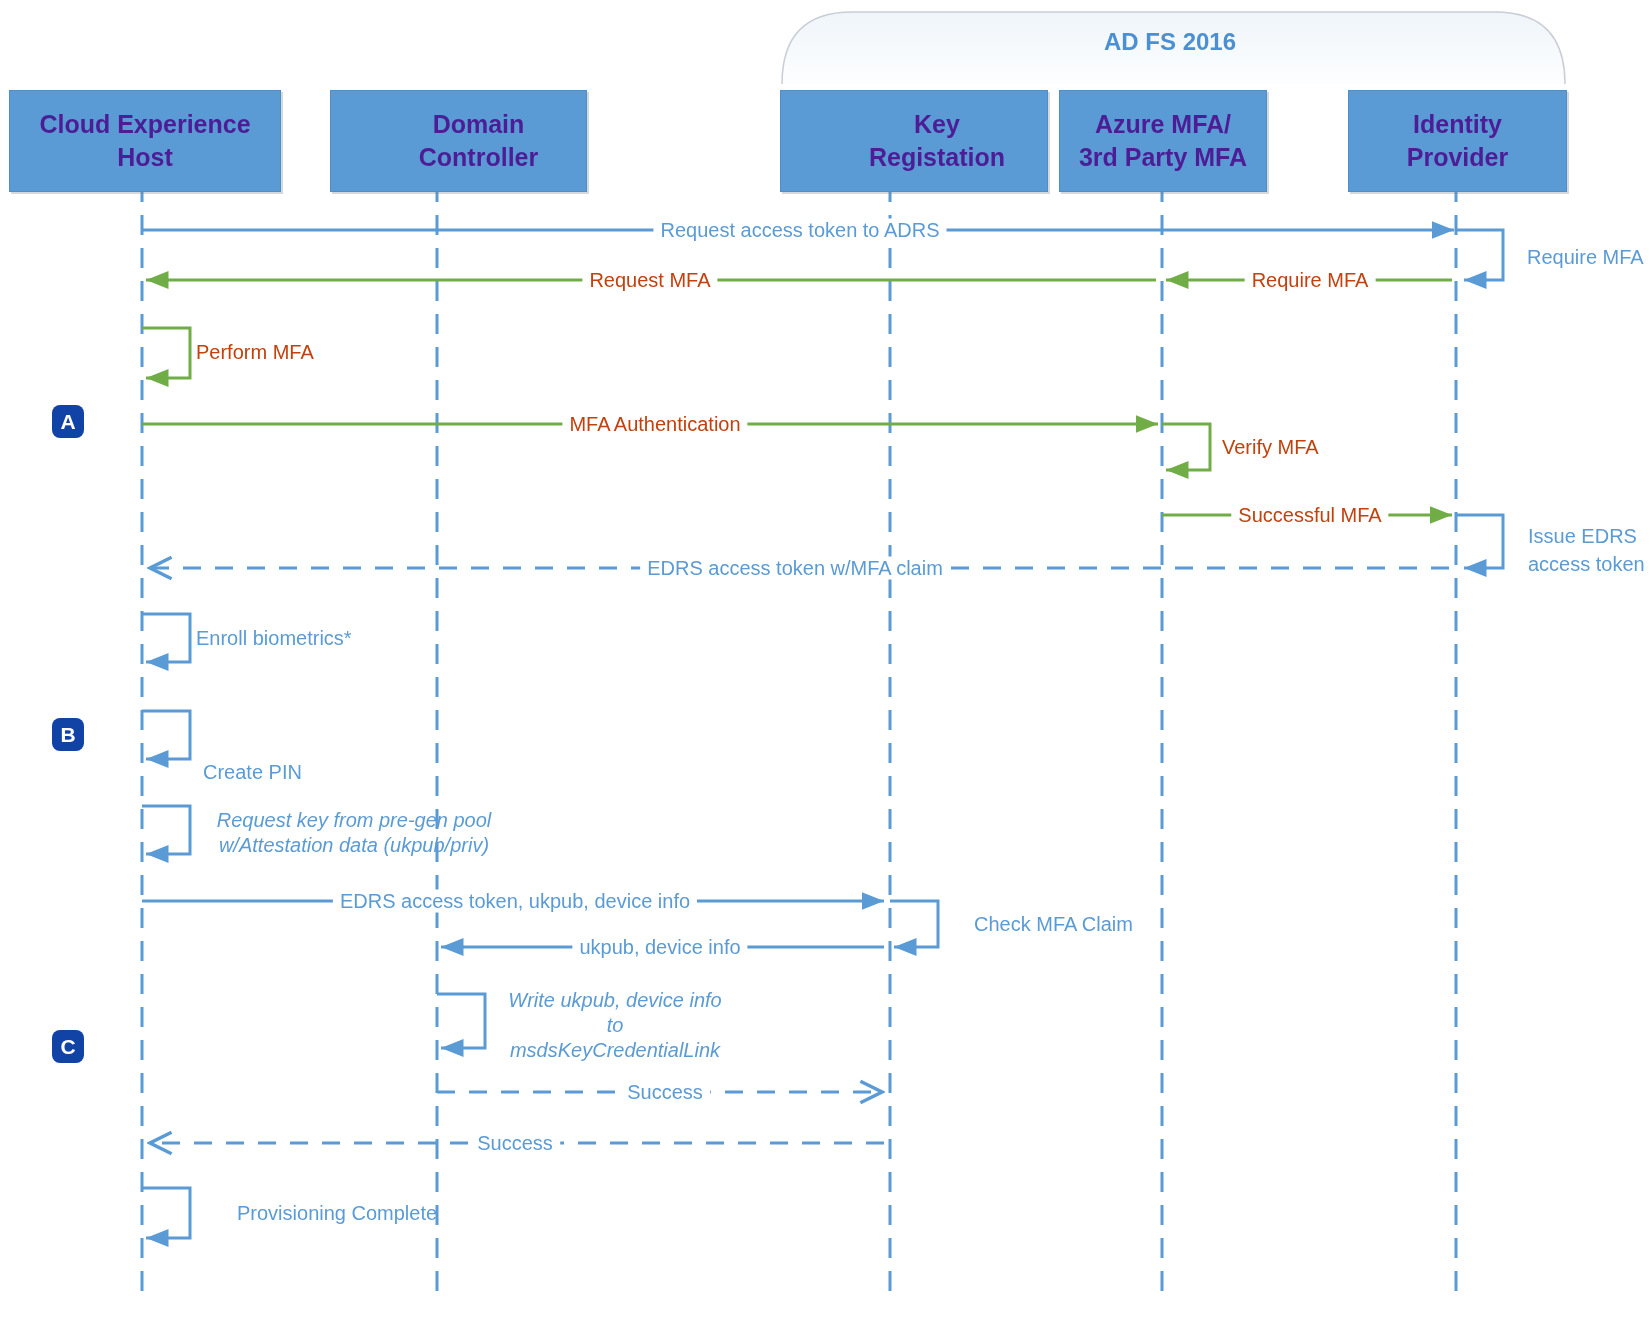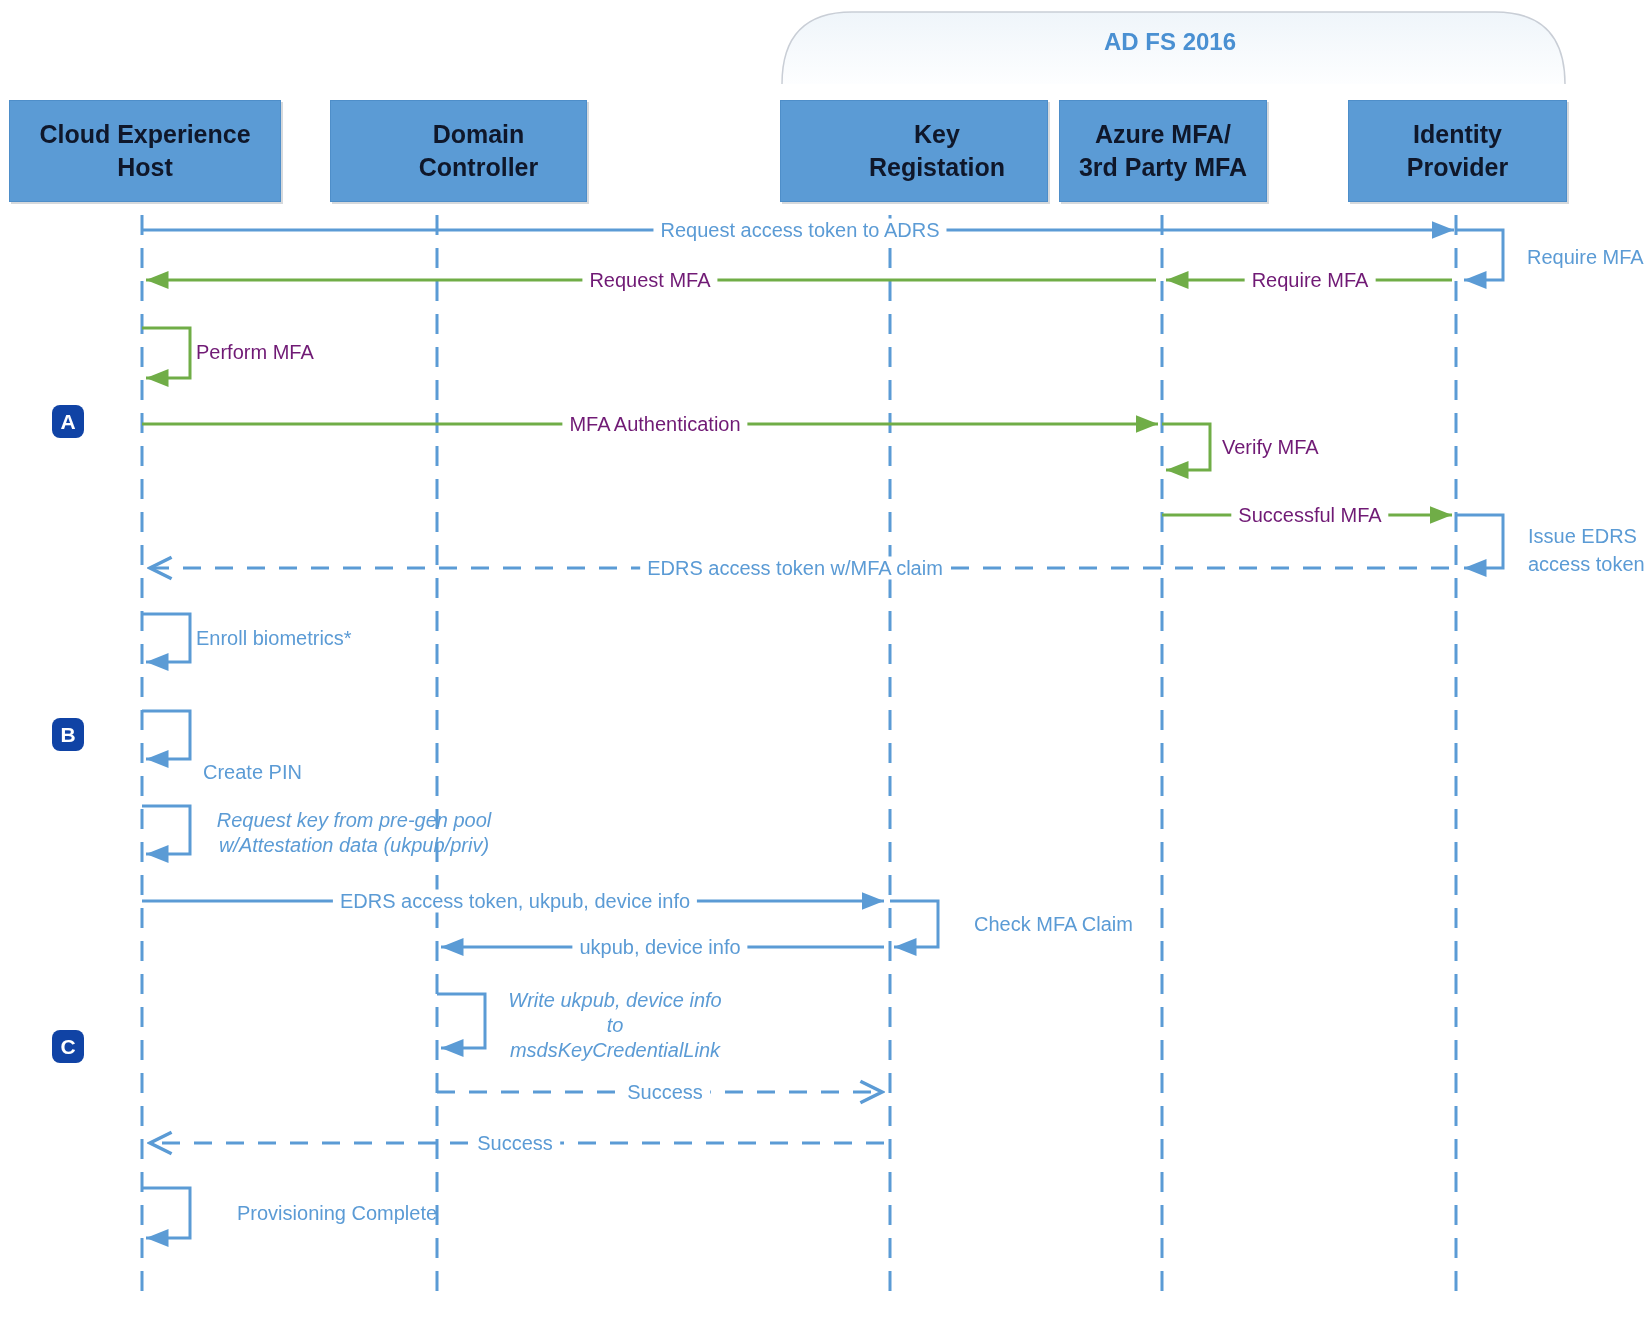--- a/index.html
+++ b/index.html
@@ -8,27 +8,27 @@
     font-family:"Liberation Sans", sans-serif;
   }
   svg.layer{position:absolute;left:0;top:0;}
   .lifeline{stroke:#5B9BD5;stroke-width:3;stroke-dasharray:20 13;fill:none;}
   .msg{stroke-width:3;fill:none;}
   .msg.blue{stroke:#5B9BD5;}
   .msg.green{stroke:#70AD47;}
   .msg.dashed{stroke:#5B9BD5;stroke-dasharray:18 14;}
   .bracket{fill:url(#bgGrad);stroke:#C9CED6;stroke-width:1.5;}
   .actor{
-    position:absolute;top:100px;height:100px;background:#5B9BD5;color:#0f172a;
+    position:absolute;top:90px;height:100px;background:#5B9BD5;color:#4c1d95;
     font-weight:bold;font-size:25px;line-height:1.32;display:flex;flex-direction:column;
     align-items:center;justify-content:center;text-align:center;
     border:1px solid #4e8ec9;box-shadow:2px 2px 0 rgba(120,130,140,.30);
   }
   .lbl{position:absolute;font-size:20px;color:#5B9BD5;white-space:nowrap;}
-  .lbl.green{color:#701a75;}
+  .lbl.green{color:#c2410c;}
   .on-line{transform:translate(-50%,-50%);background:#fff;padding:0 7px;}
   .loop-lbl{transform:translateY(-50%);}
   .center-block{transform:translateX(-50%);text-align:center;line-height:25px;white-space:nowrap;font-style:italic;}
   .side-block{line-height:28px;white-space:nowrap;}
   .adfs{
     position:absolute;left:1170px;top:28px;transform:translateX(-50%);
     font-size:24px;font-weight:bold;color:#4A90D2;white-space:nowrap;
   }
   .badge{
     position:absolute;width:32px;height:33px;background:#1043A5;border-radius:8px;

